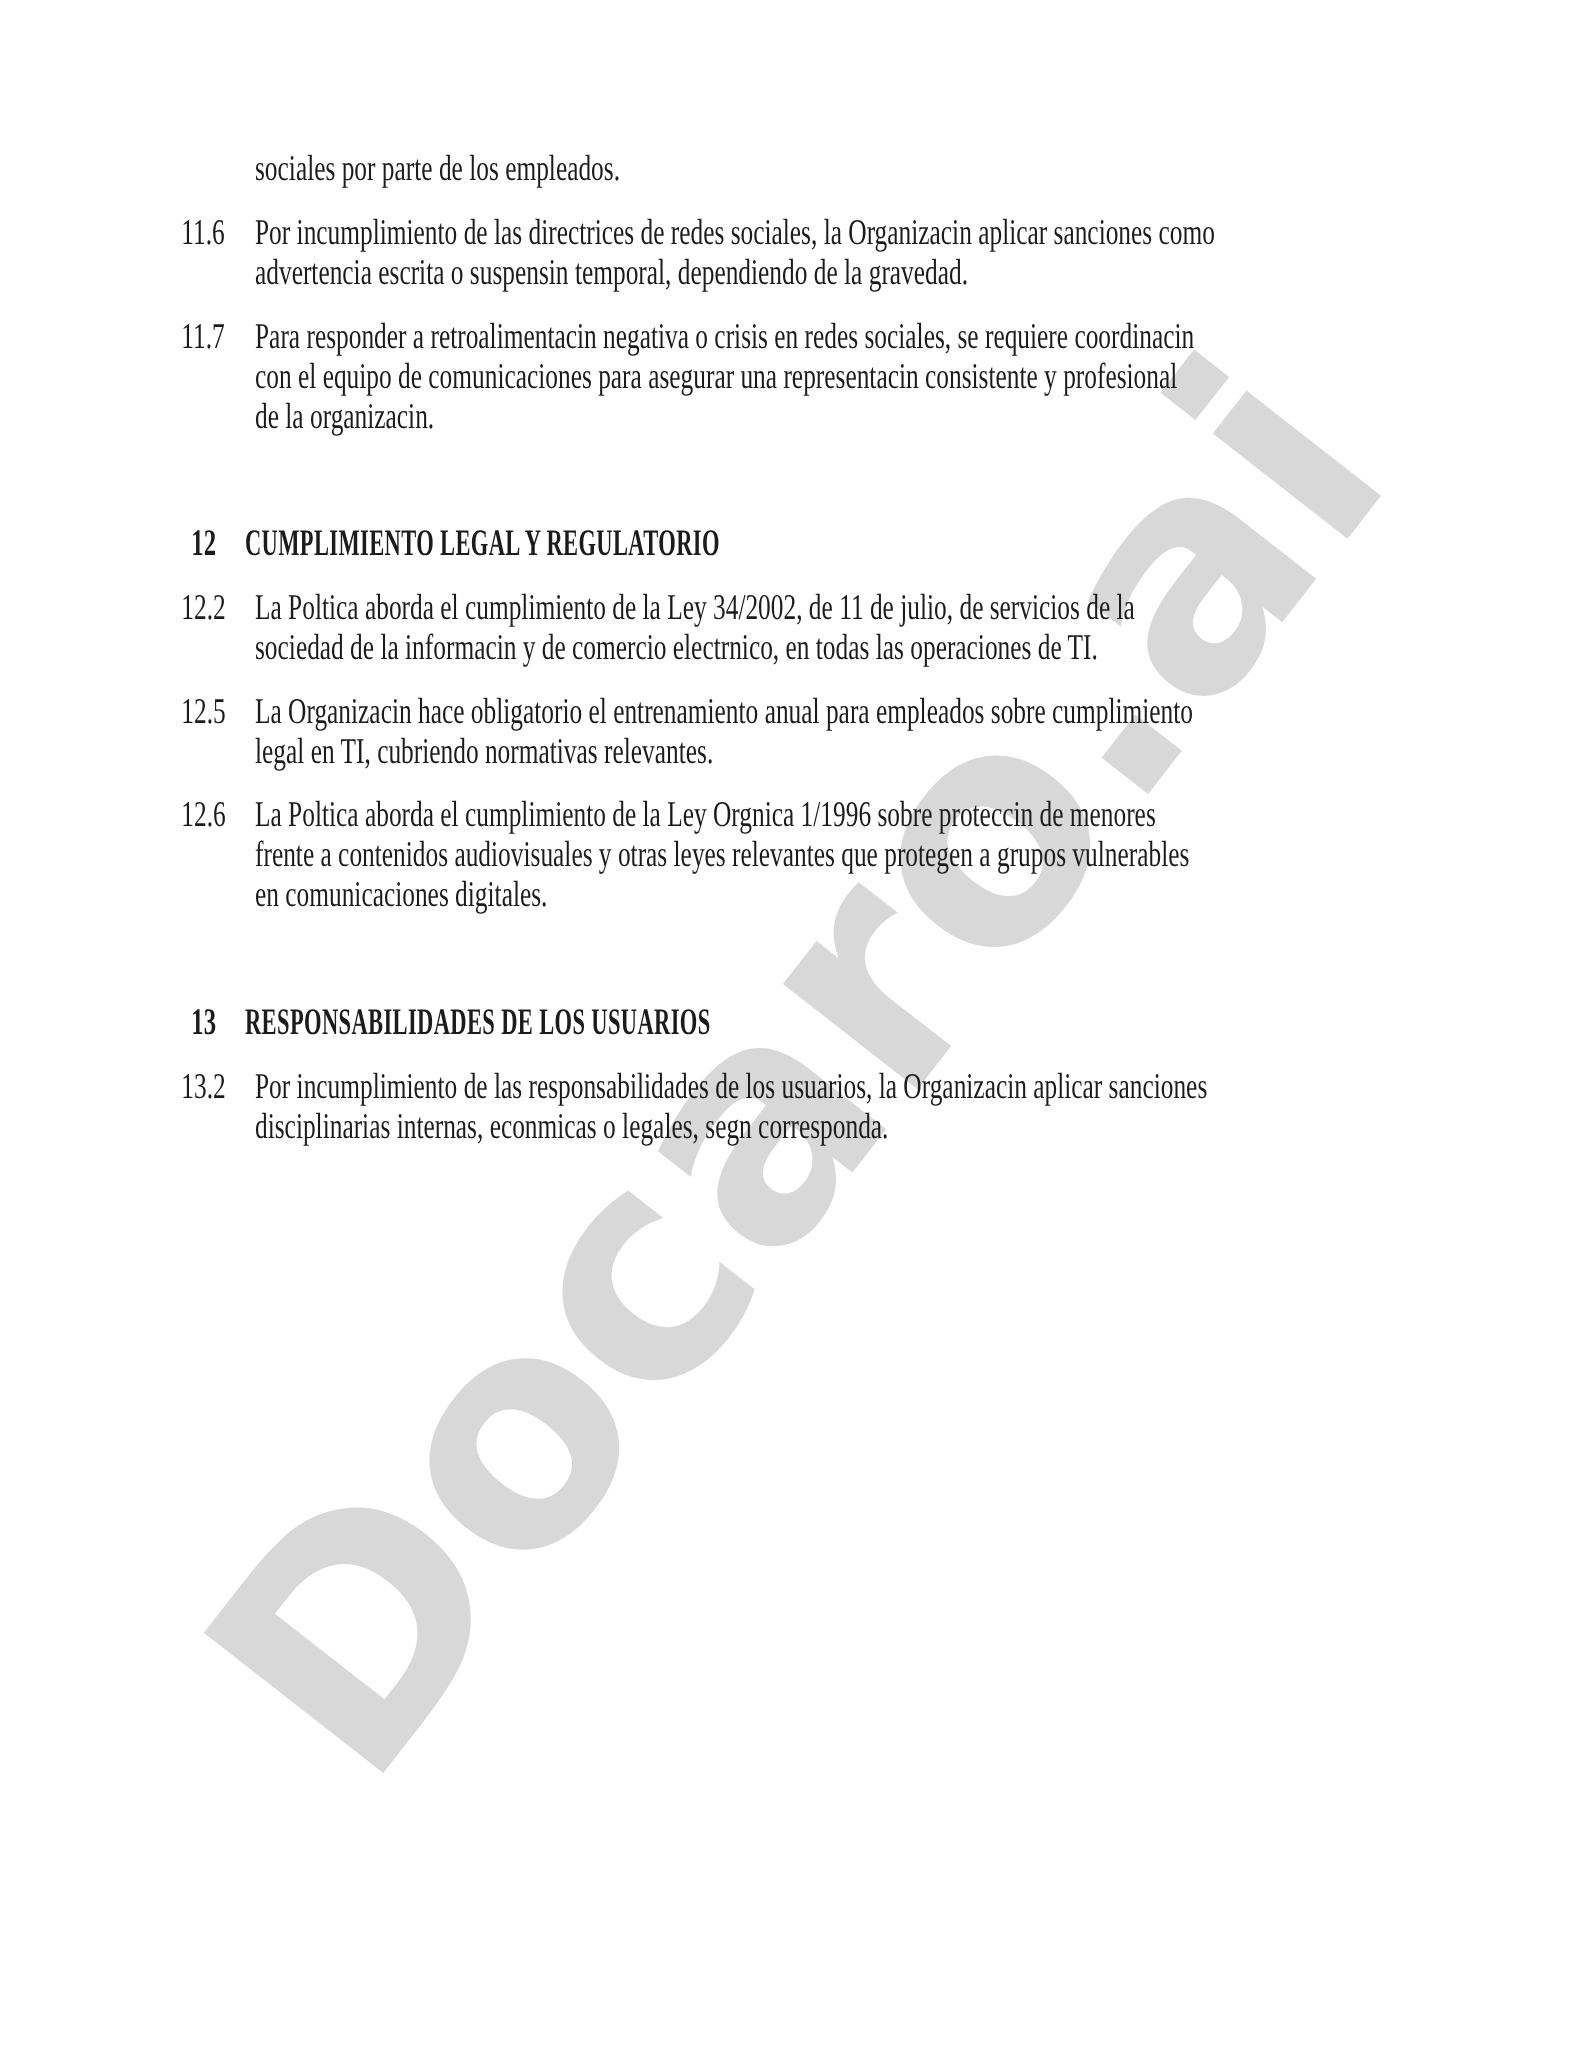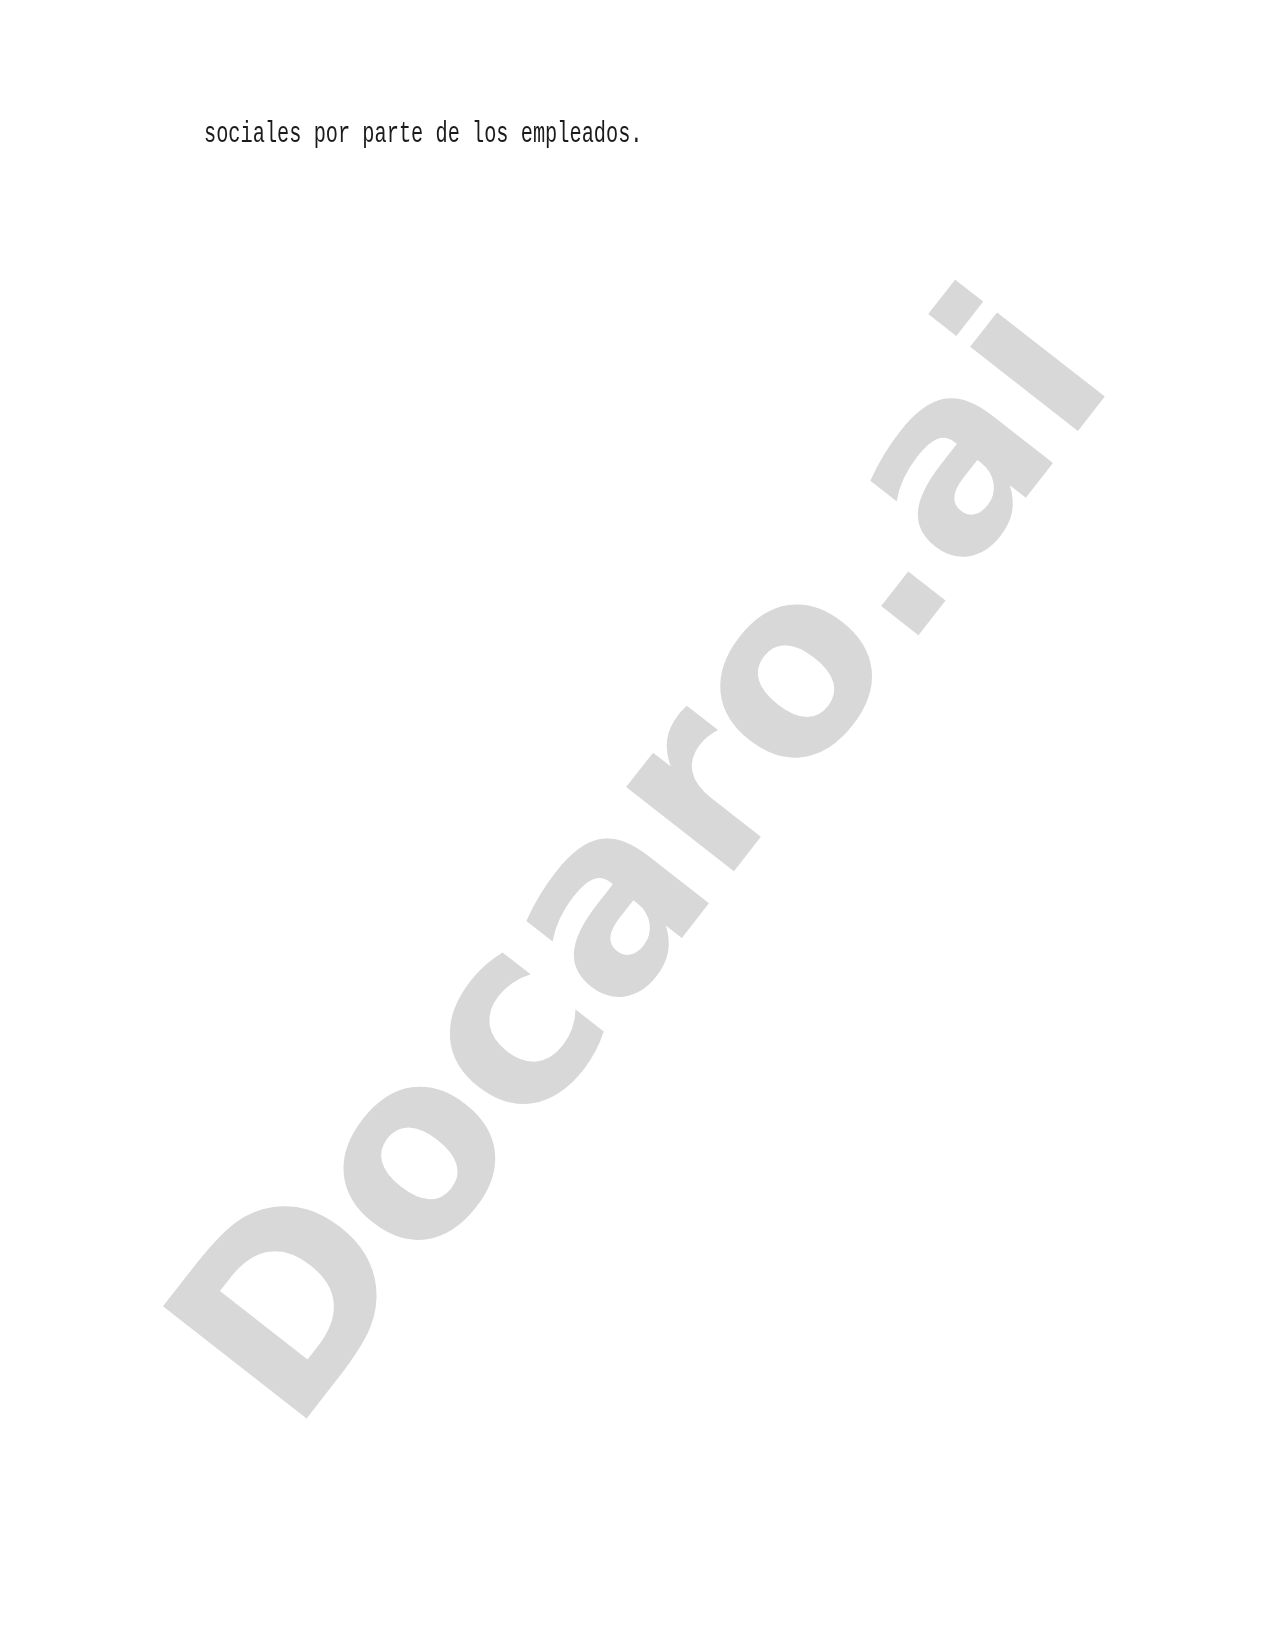--- a/index.html
+++ b/index.html
@@ -26,22 +26,21 @@
     z-index: 0;
     user-select: none;
   }
   .content {
     position: absolute;
     top: 119px;
     left: 145px;
     width: 1000px;
     z-index: 1;
     display: flex;
-    flex-direction: row;
-    font-family: Liberation Mono, monospace;
+    flex-direction: column;
   }
   .row { display: flex; align-items: flex-start; margin-bottom: 19px; }
   .num {
     flex: 0 0 59px;
     font-size: 29px;
     line-height: 32px;
     transform: scaleX(0.70);
     transform-origin: left top;
     white-space: nowrap;
   }
@@ -77,20 +76,25 @@
 
   <div class="watermark">Docaro.ai</div>
 
   <div class="content">
 
     <div class="row">
       <div class="num"></div>
       <div class="txt">sociales por parte de los empleados.</div>
     </div>
 
+    <div class="row">
+      <div class="num">11.6</div>
+      <div class="txt">Por incumplimiento de las directrices de redes sociales, la Organizacin aplicar sanciones como
+advertencia escrita o suspensin temporal, dependiendo de la gravedad.</div>
+    </div>
 
     <div class="row">
       <div class="num">11.7</div>
       <div class="txt">Para responder a retroalimentacin negativa o crisis en redes sociales, se requiere coordinacin
 con el equipo de comunicaciones para asegurar una representacin consistente y profesional
 de la organizacin.</div>
     </div>
 
     <div class="row heading">
       <div class="num">12</div>

